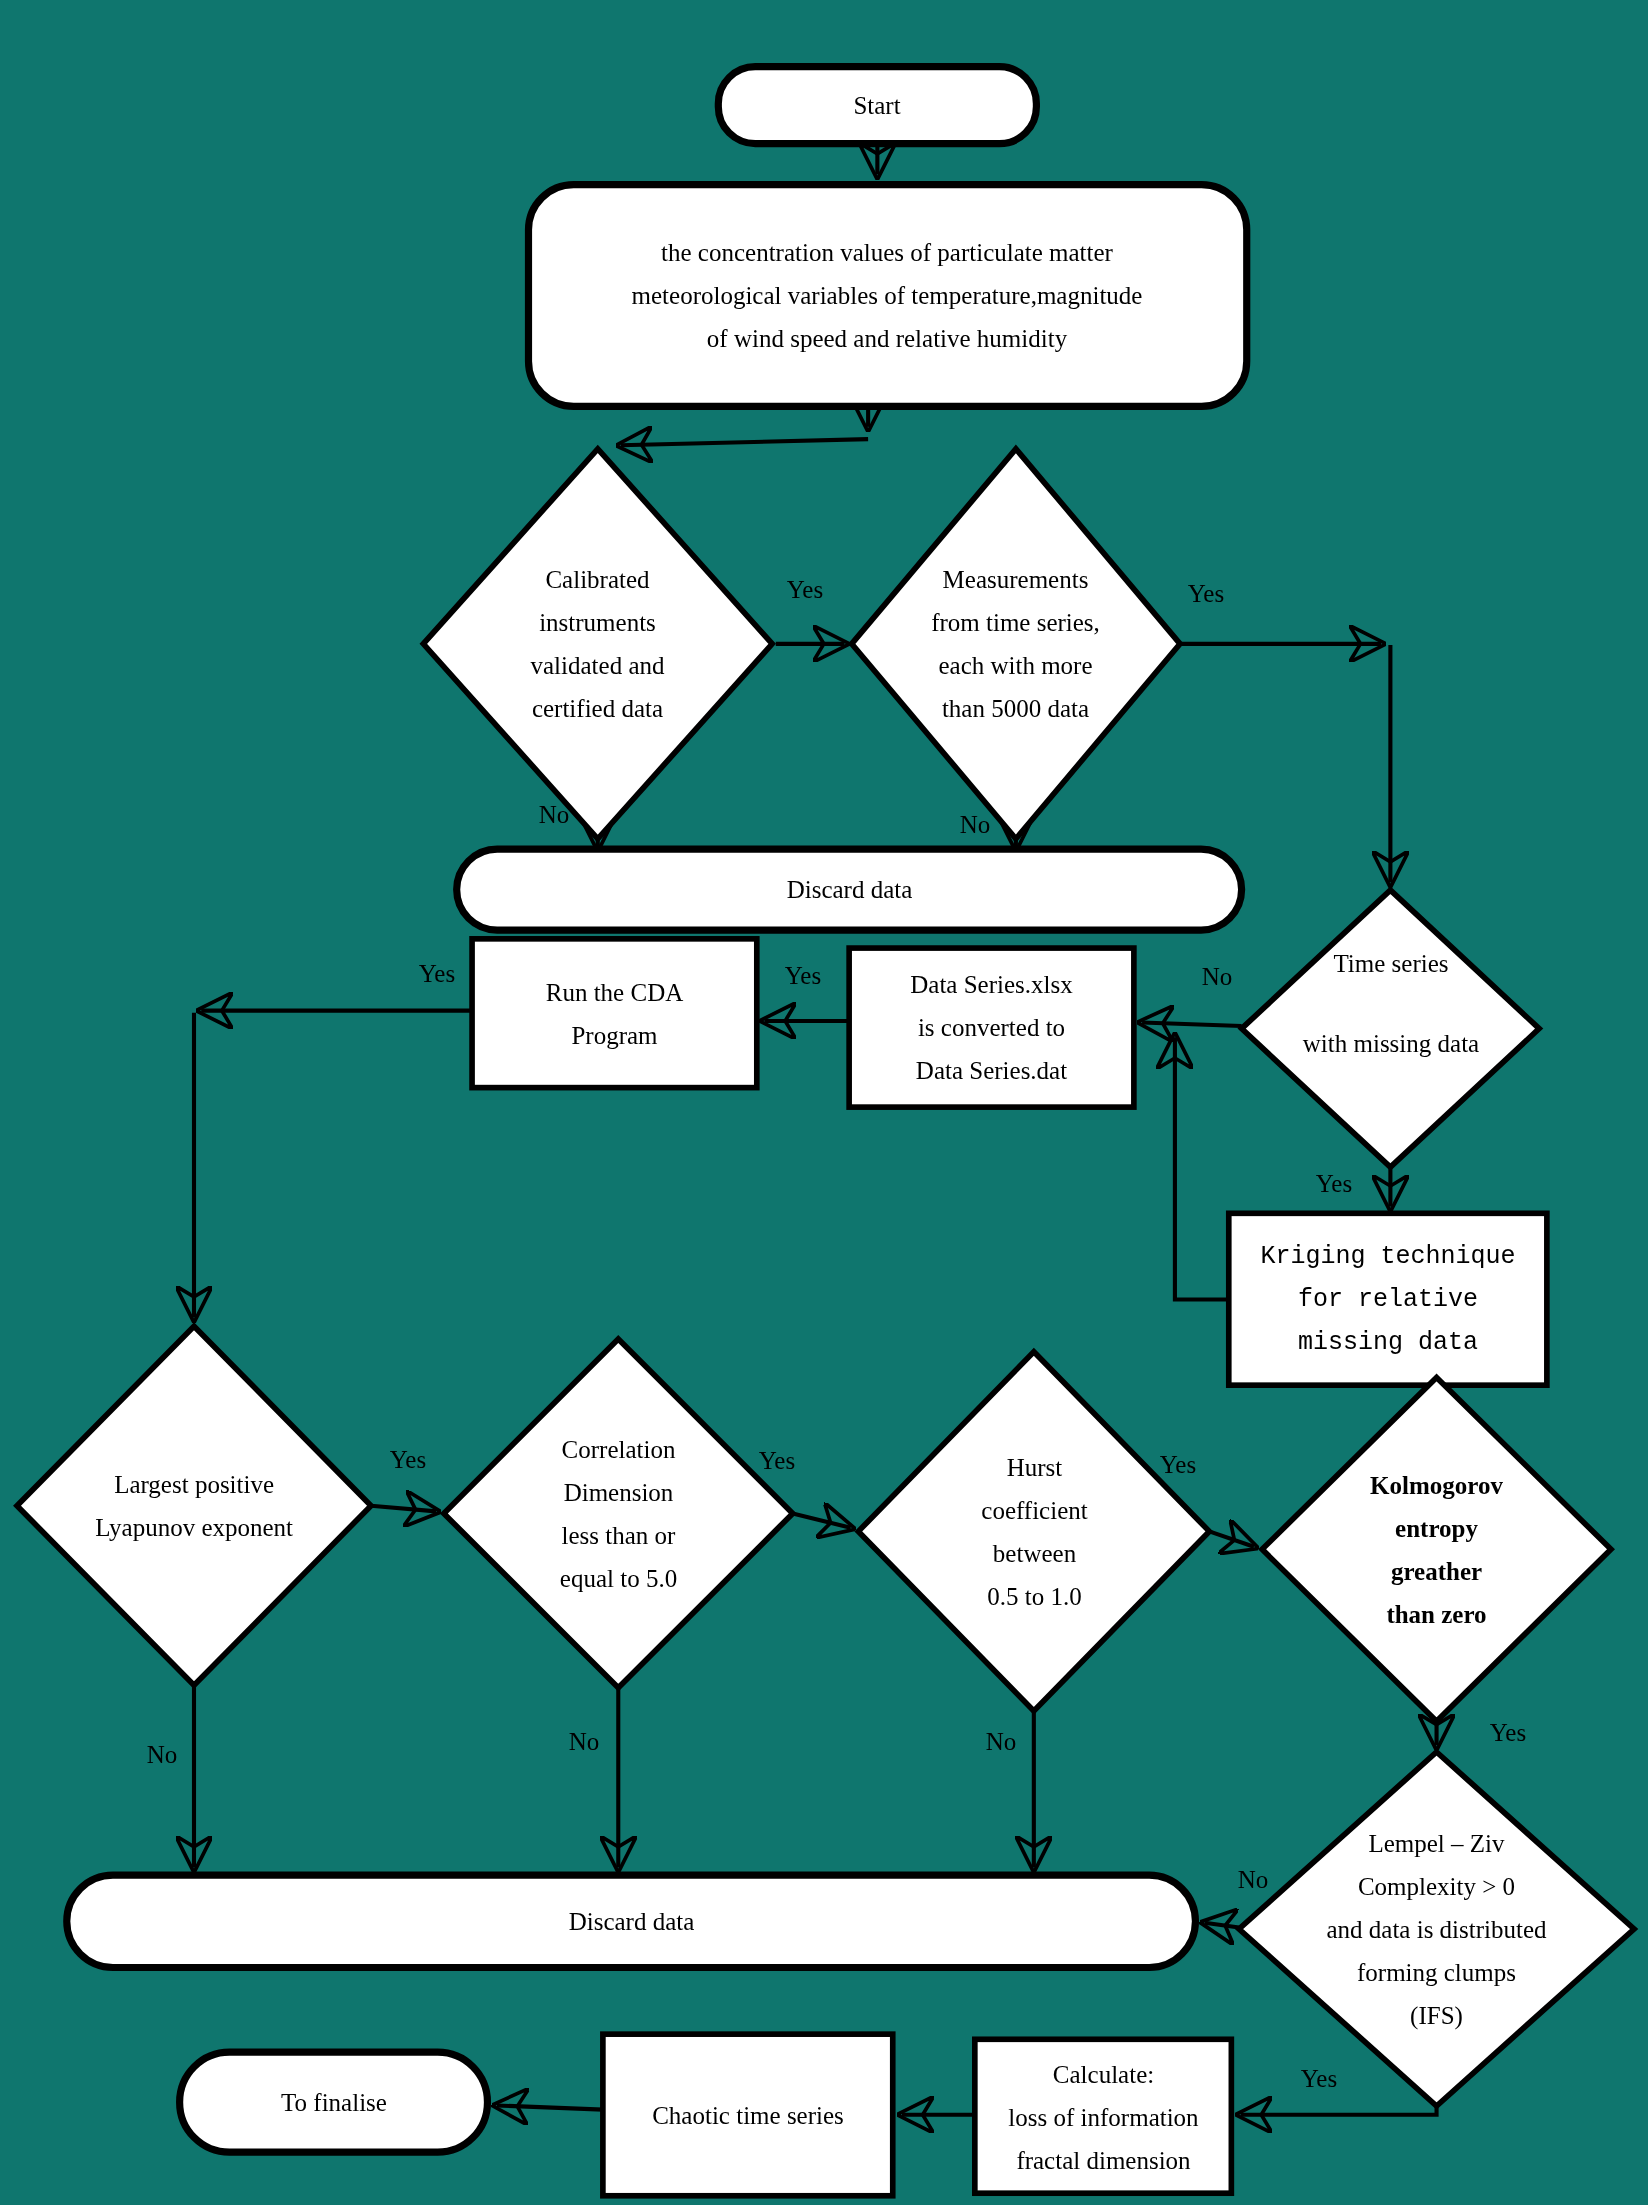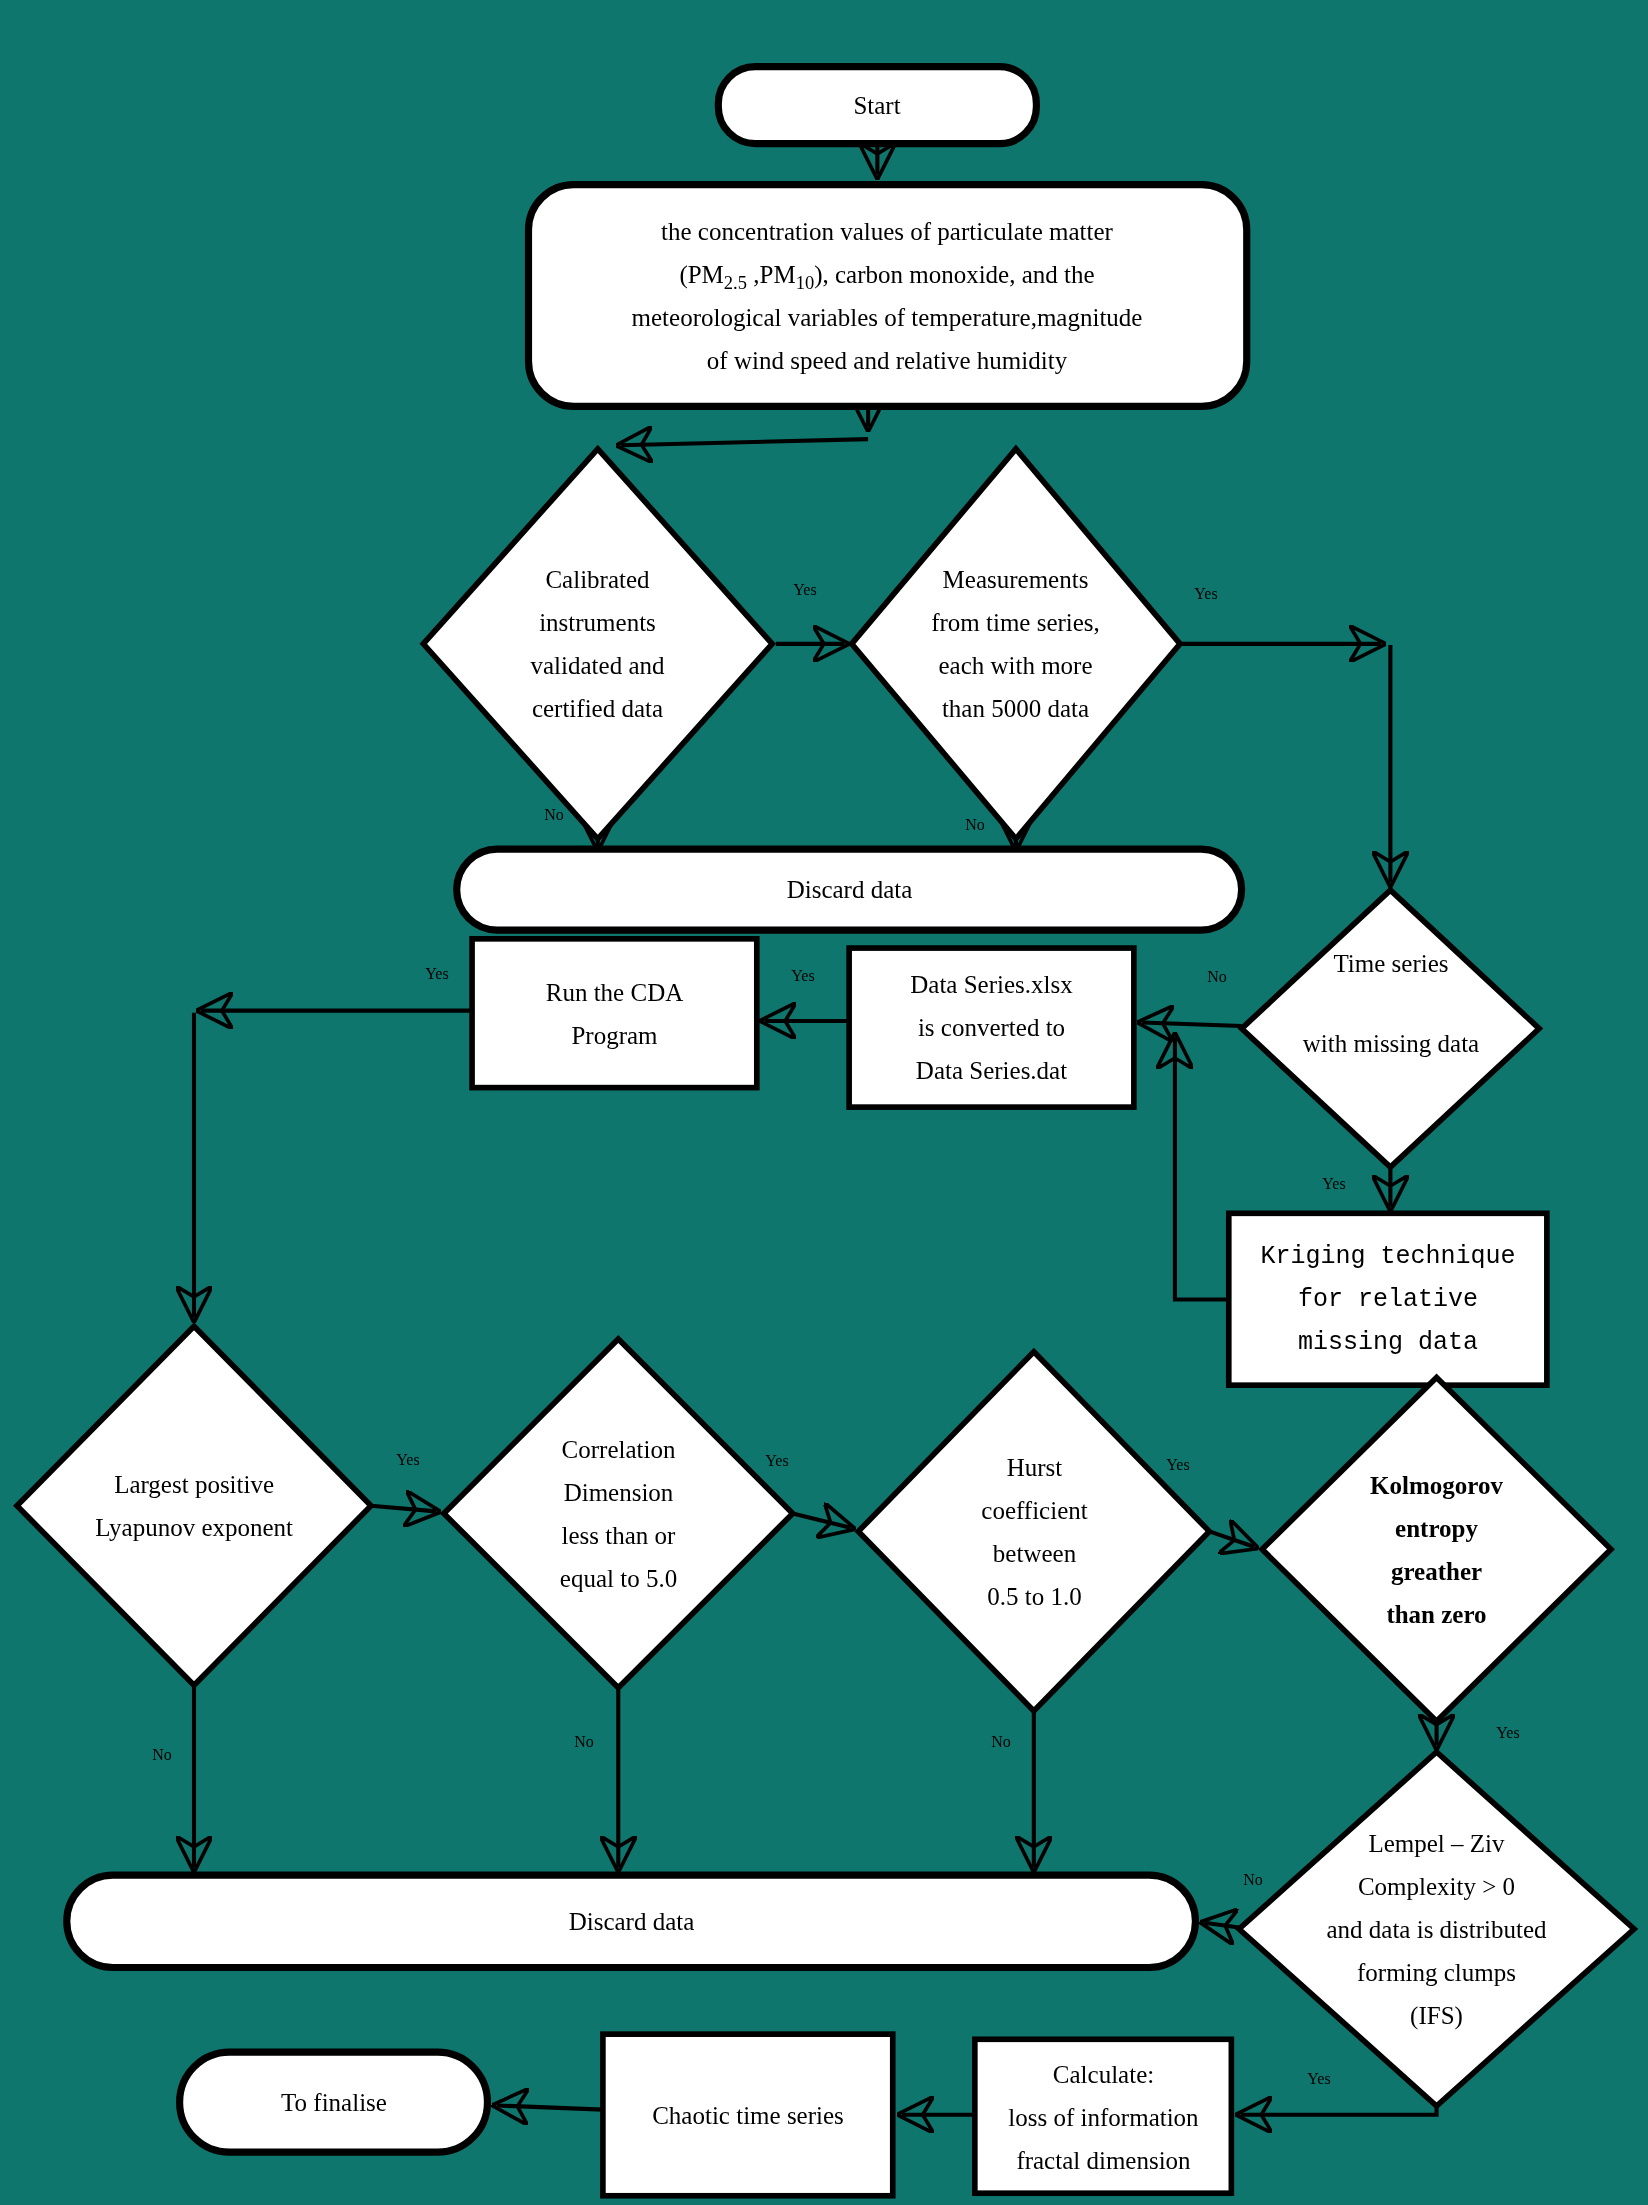--- a/index.html
+++ b/index.html
@@ -33,21 +33,21 @@
     white-space: nowrap;
   }
   .lbl sub {
     font-size: 0.74em;
     vertical-align: -0.35em;
     line-height: 0;
   }
   .tag {
     position: absolute;
     transform: translate(-50%, -50%);
-    font-size: 16px;
+    font-size: 25px;
     white-space: nowrap;
   }
   svg path, svg rect, svg polygon {
     fill: none;
     stroke: #000000;
   }
   .shape  { stroke-width: 11px; fill: #ffffff; }
   .shape-thick { stroke-width: 14px; fill: #ffffff; }
   .edge   { stroke-width: 8px; }
 </style>
@@ -108,21 +108,20 @@
     <rect class="shape" x="1175" y="3965" width="565" height="315"></rect>
     <rect class="shape-thick" x="350" y="4000" width="600" height="195" rx="97" ry="97"></rect>
   </svg>
 
   <div class="lbl" style="left:718px; top:67px; width:318px; height:77px;">
     <div>Start</div>
   </div>
 
   <div class="lbl" style="left:528px; top:187px; width:718px; height:217px;">
     <div>the concentration values of particulate matter</div>
-    <div><span>(PM</span><sub>2.5</sub><span> ,PM</span><sub>10</sub><span>), carbon monoxide, and the</span></div>
     <div>meteorological variables of temperature,magnitude</div>
     <div>of wind speed and relative humidity</div>
   </div>
 
   <div class="lbl" style="left:418px; top:536px; width:359px; height:215px;">
     <div>Calibrated</div>
     <div>instruments</div>
     <div>validated and</div>
     <div>certified data</div>
   </div>

